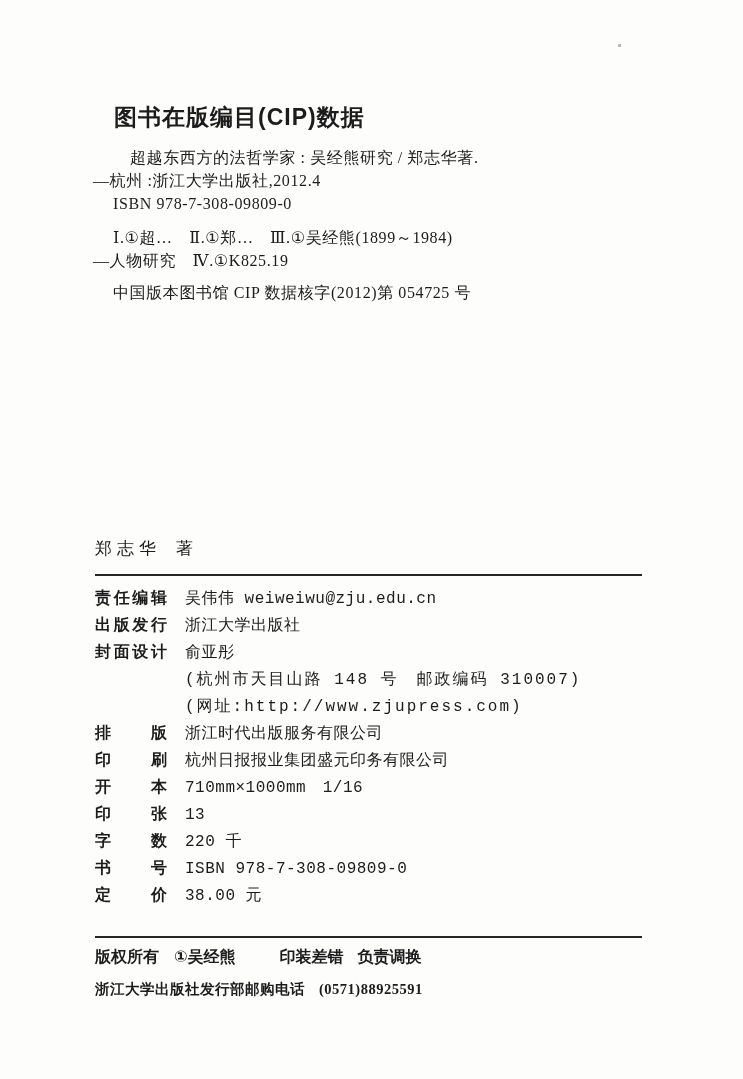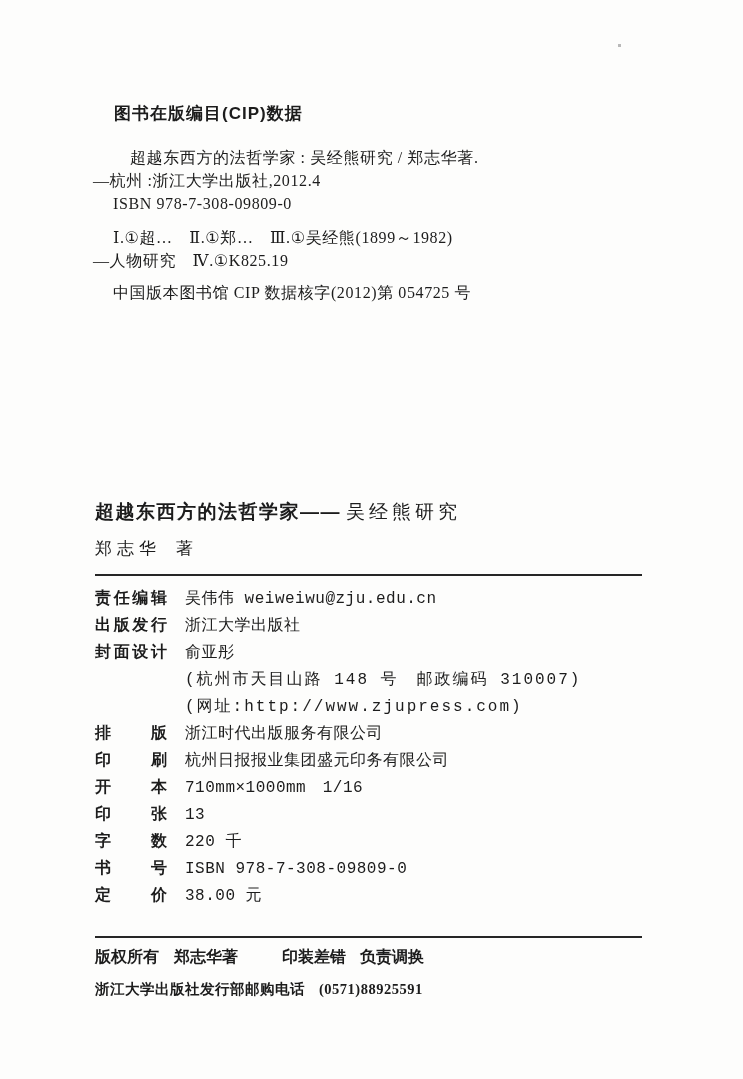--- a/index.html
+++ b/index.html
@@ -5,21 +5,21 @@
   html,body{margin:0;padding:0;}
   body{width:743px;height:1079px;background:#ffffff;}
   .page{
     position:relative;width:743px;height:1079px;overflow:hidden;
     background:#fdfdfc;color:#1c1c1c;
     font-family:"Liberation Serif","DejaVu Serif",serif;
   }
   .heiti{font-family:"Liberation Sans","DejaVu Sans",sans-serif;font-weight:bold;}
 
   
-  .cip-heading{position:absolute;left:114px;top:102px;font-size:17px;letter-spacing:1px;}
+  .cip-heading{position:absolute;left:114px;top:102px;font-size:23px;letter-spacing:1px;}
   .cip-record{position:absolute;left:93px;top:146px;font-size:16px;line-height:23px;letter-spacing:0.6px;white-space:nowrap;}
   .cip-record .l1{padding-left:37px;}
   .cip-record .l3{padding-left:20px;}
   .cip-class{position:absolute;left:93px;top:226px;font-size:16px;line-height:23px;letter-spacing:0.6px;white-space:nowrap;}
   .cip-class .l1{padding-left:20px;}
   .cip-registry{position:absolute;left:113px;top:283px;font-size:16px;letter-spacing:0.6px;white-space:nowrap;}
 
   
   .book-title{position:absolute;left:95px;top:499px;font-size:19px;white-space:nowrap;}
   .book-title .main{font-family:"Liberation Sans","DejaVu Sans",sans-serif;font-weight:bold;letter-spacing:1.5px;}
@@ -63,29 +63,26 @@
 
   <div class="cip-heading heiti">图书在版编目(CIP)数据</div>
 
   <div class="cip-record">
     <div class="l1">超越东西方的法哲学家 : 吴经熊研究 / 郑志华著.</div>
     <div class="l2">—杭州 :浙江大学出版社,2012.4</div>
     <div class="l3">ISBN 978-7-308-09809-0</div>
   </div>
 
   <div class="cip-class">
-    <div class="l1">Ⅰ.①超…　Ⅱ.①郑…　Ⅲ.①吴经熊(1899～1982)</div>
+    <div class="l1">Ⅰ.①超…　Ⅱ.①郑…　Ⅲ.①吴经熊(1899～1984)</div>
     <div class="l2">—人物研究　Ⅳ.①K825.19</div>
   </div>
 
   <div class="cip-registry">中国版本图书馆 CIP 数据核字(2012)第 054725 号</div>
 
-  <div class="book-title">
-    <span class="main">超越东西方的法哲学家——</span><span class="sub">吴经熊研究</span>
-  </div>
 
   <div class="book-author">
     <span>郑志华</span><span class="suffix">著</span>
   </div>
 
   <div class="rule rule-top"></div>
 
   <div class="colophon">
     <div class="row">
       <span class="lbl">责任编辑</span><span class="val">吴伟伟 weiweiwu@zju.edu.cn</span>
@@ -121,20 +118,20 @@
       <span class="lbl">书号</span><span class="val">ISBN 978-7-308-09809-0</span>
     </div>
     <div class="row">
       <span class="lbl">定价</span><span class="val">38.00 元</span>
     </div>
   </div>
 
   <div class="rule rule-bottom"></div>
 
   <div class="footer-notice">
-    <span class="p1">版权所有</span><span class="p2">郑志华著</span><span class="p3">印装差错</span><span class="p4">负责调换</span>
+    <span class="p1">版权所有</span><span class="p2">①吴经熊</span><span class="p3">印装差错</span><span class="p4">负责调换</span>
   </div>
 
   <div class="footer-phone">
     <span>浙江大学出版社发行部邮购电话</span><span class="num">(0571)88925591</span>
   </div>
 
 </div>
 
 </body></html>

